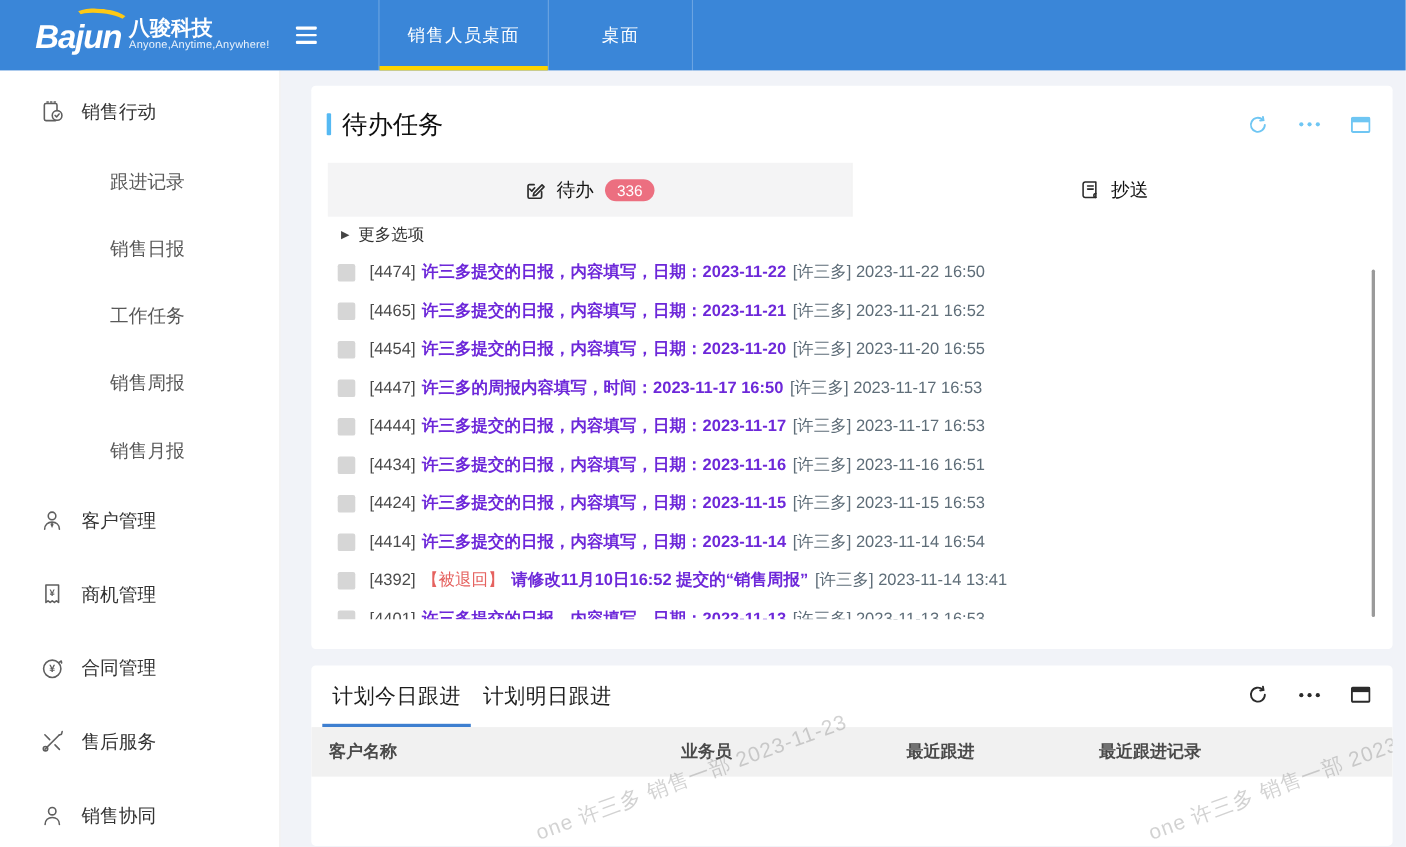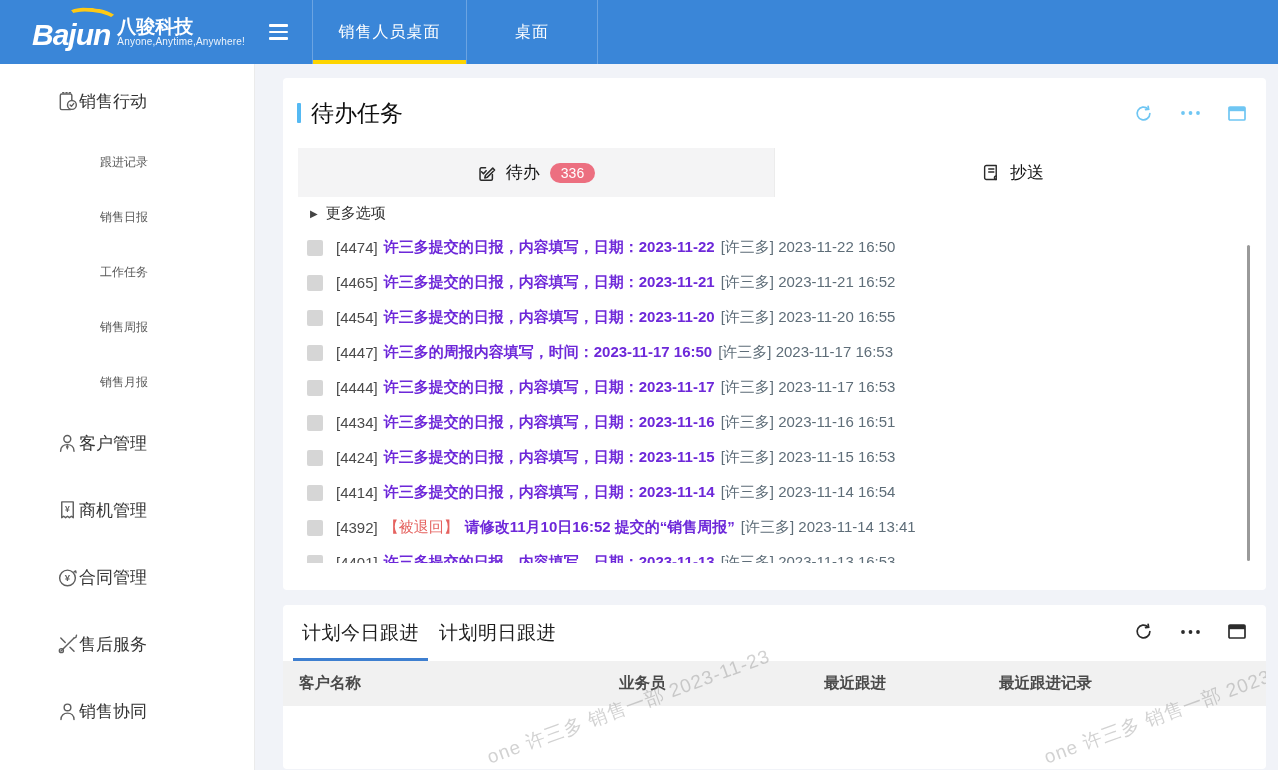--- a/index.html
+++ b/index.html
@@ -12,28 +12,28 @@
   .logo{position:relative;display:flex;align-items:flex-end;gap:7px;color:#fff;}
   .logo-en{font-size:30px;font-weight:bold;font-style:italic;letter-spacing:-1px;line-height:.85;}
   .swoosh{position:absolute;top:-9px;left:34px;width:52px;height:20px;border:4px solid transparent;border-top:4px solid #fec915;border-radius:50%;transform:rotate(6deg);}
   .logo-cn-block{display:flex;flex-direction:column;line-height:1.05;}
   .logo-cn{font-size:19px;font-weight:bold;}
   .logo-tag{font-size:10px;opacity:.9;letter-spacing:.2px;}
   .burger{align-self:center;margin-left:14px;display:flex;flex-direction:column;gap:4px;cursor:pointer;}
   .burger i{display:block;width:19px;height:2.5px;background:#fff;border-radius:1px;}
   .top-tabs{display:flex;margin-left:24px;}
   .top-tab{position:relative;min-width:131px;padding:0 22px;display:flex;align-items:center;justify-content:center;color:#fff;font-size:16px;letter-spacing:1px;cursor:pointer;border-right:1px solid rgba(255,255,255,.25);}
-  .top-tab:first-child{border-left:1px solid rgba(255,255,255,.25);min-width:155px;}
+  .top-tab:first-child{border-left:1px solid rgba(255,255,255,.25);min-width:155px;margin-left:32px;}
   .top-tab.active::after{content:"";position:absolute;left:0;right:0;bottom:0;height:4px;background:var(--topbar-underline);}
 
   
   .sidebar{position:absolute;left:0;top:64px;bottom:0;width:255px;background:#fff;border-right:1px solid #ebebeb;padding-top:4px;overflow:hidden;z-index:4;}
-  .side-row{display:flex;align-items:center;padding:22px 0 22px 56px;font-size:17px;color:#333;cursor:pointer;}
+  .side-row{display:flex;align-items:center;gap:15px;padding:22px 0 22px 36px;font-size:17px;color:#333;cursor:pointer;}
   .side-row .icon{width:23px;height:23px;flex:none;display:flex;align-items:center;justify-content:center;}
-  .side-sub{padding:19px 0 19px 100px;font-size:12px;color:#595959;cursor:pointer;}
+  .side-sub{padding:19px 0 19px 100px;font-size:17px;color:#595959;cursor:pointer;}
 
   
   .content{position:absolute;left:255px;top:64px;right:0;bottom:0;padding:14px 12px 0 28px;}
   .panel{background:#fff;border-radius:4px;position:relative;overflow:hidden;}
   .todo-panel{height:512px;}
   .plan-panel{margin-top:15px;height:164px;}
 
   .panel-head{height:70px;display:flex;align-items:center;padding:0 20px 0 14px;}
   .accent{width:4px;height:20px;background:var(--accent-bar);margin-right:10px;border-radius:1px;}
   .panel-title{font-size:23px;color:#0f0f0f;}

